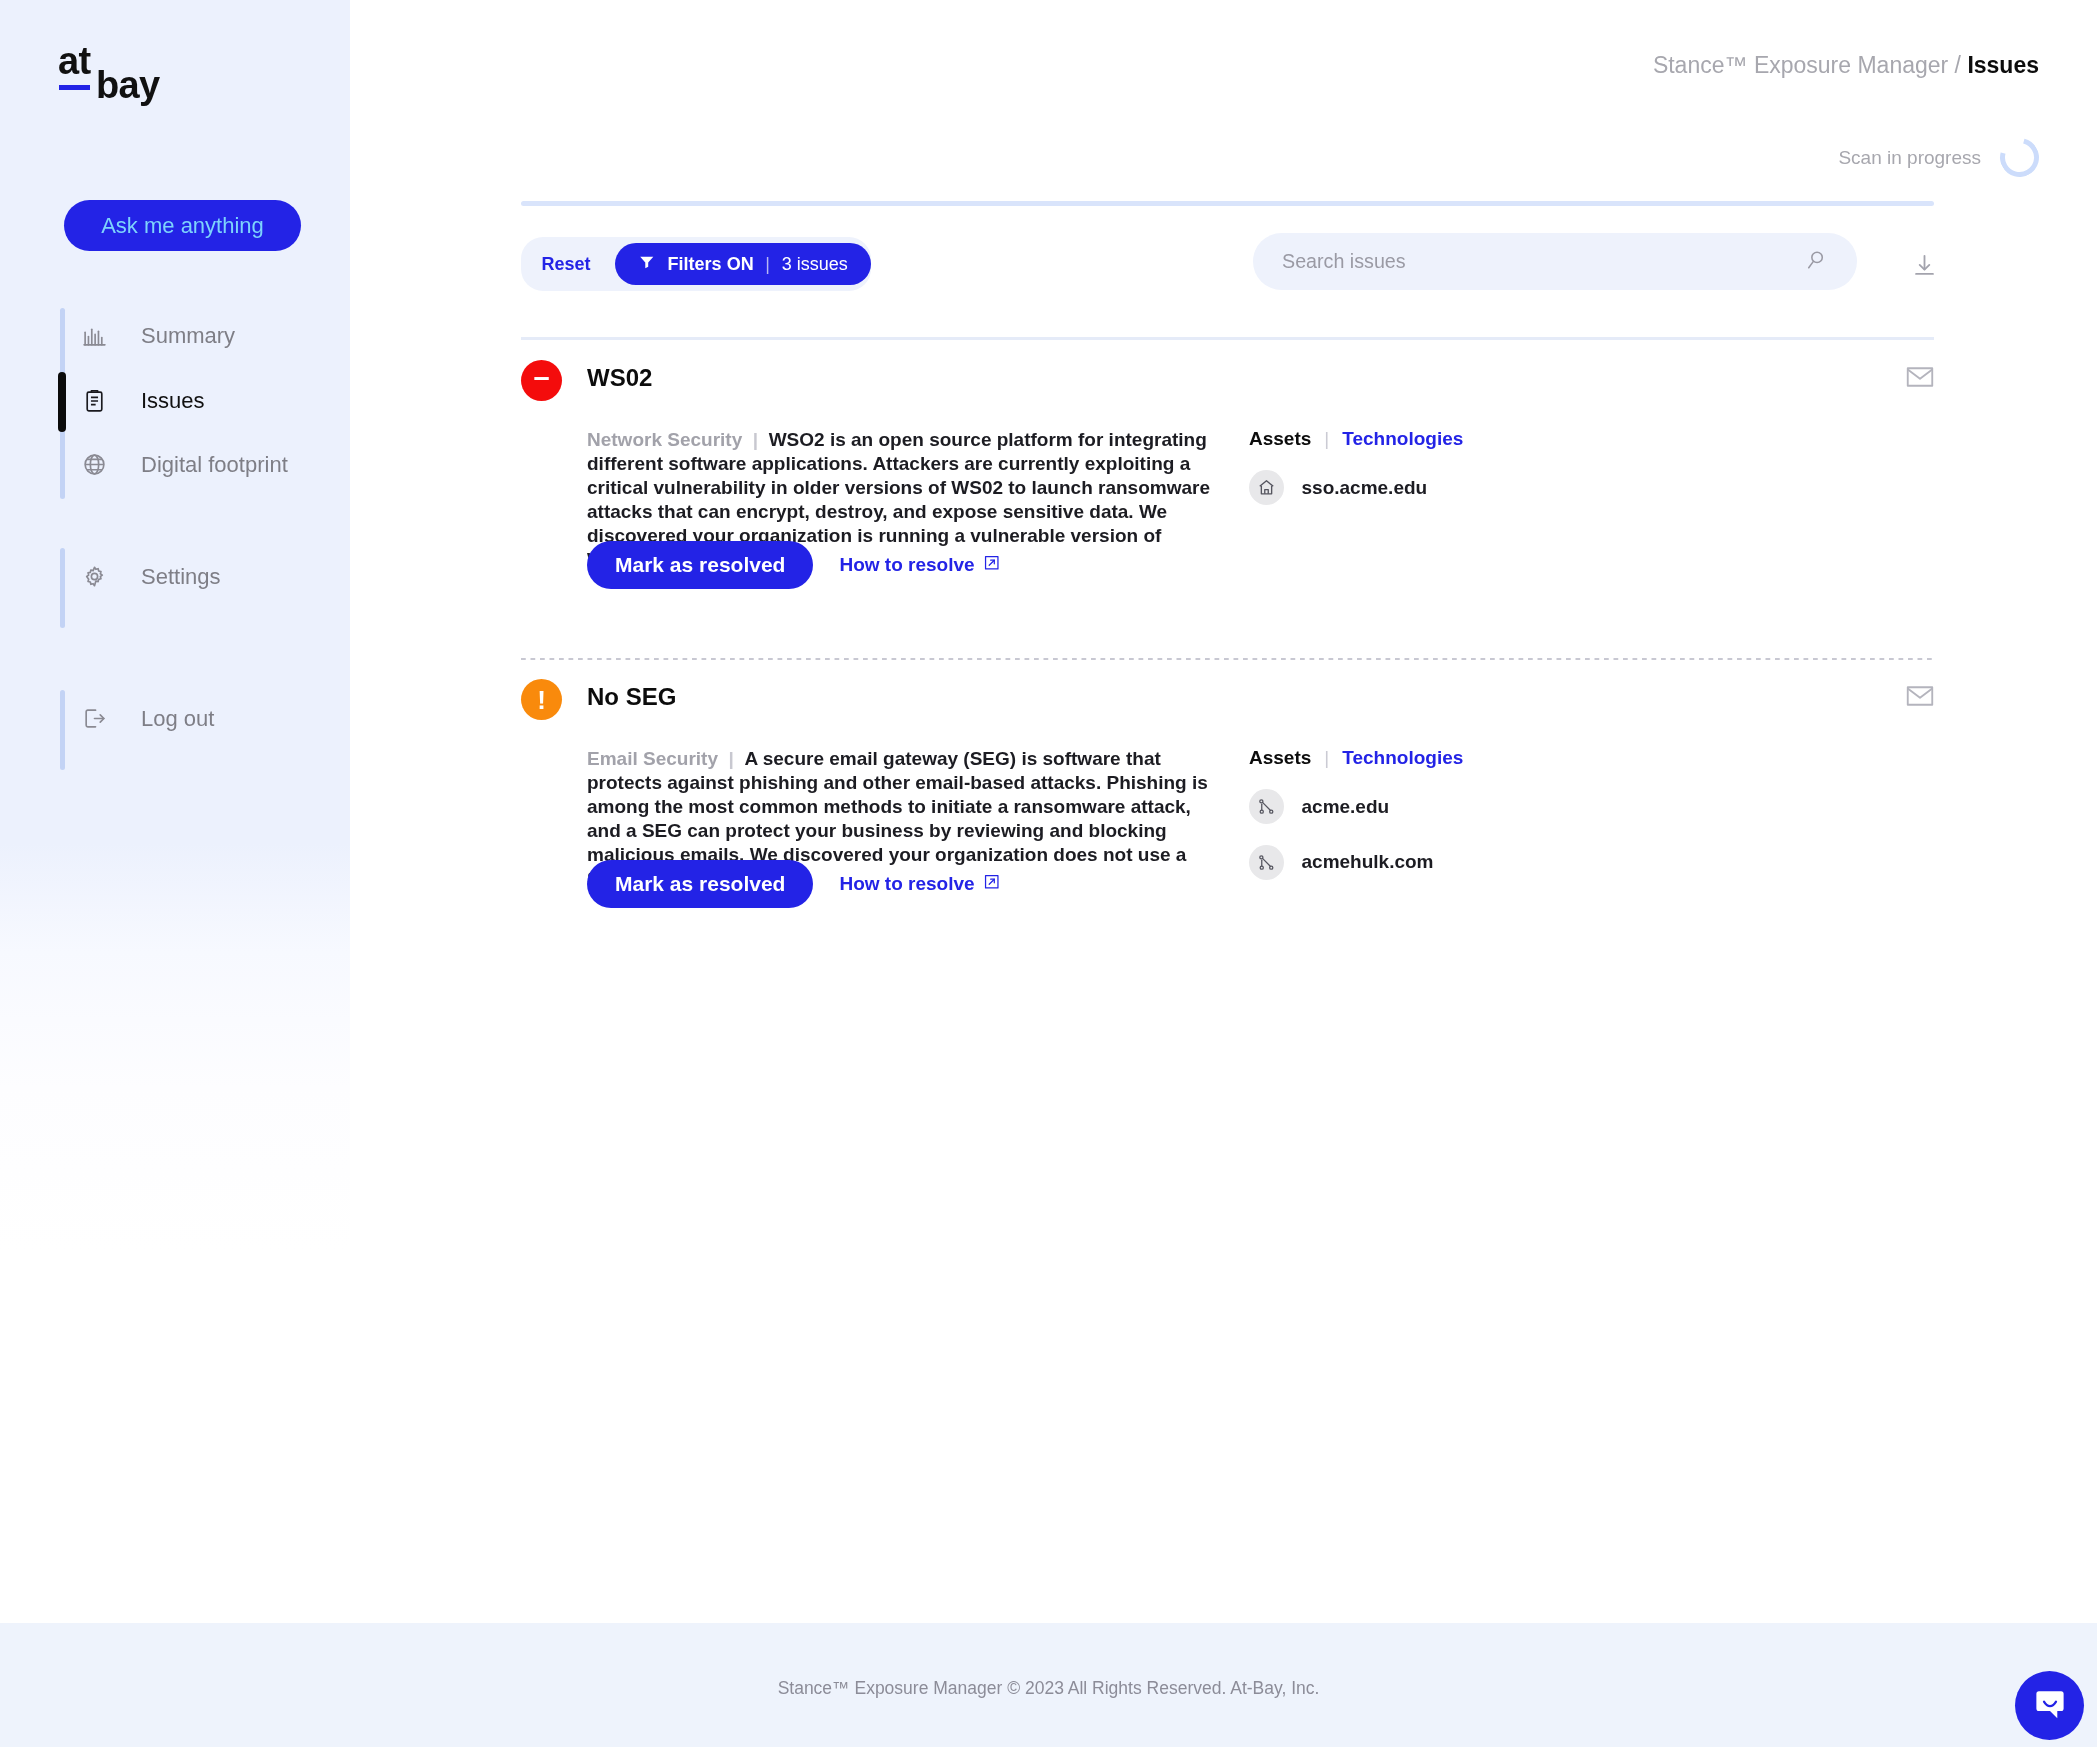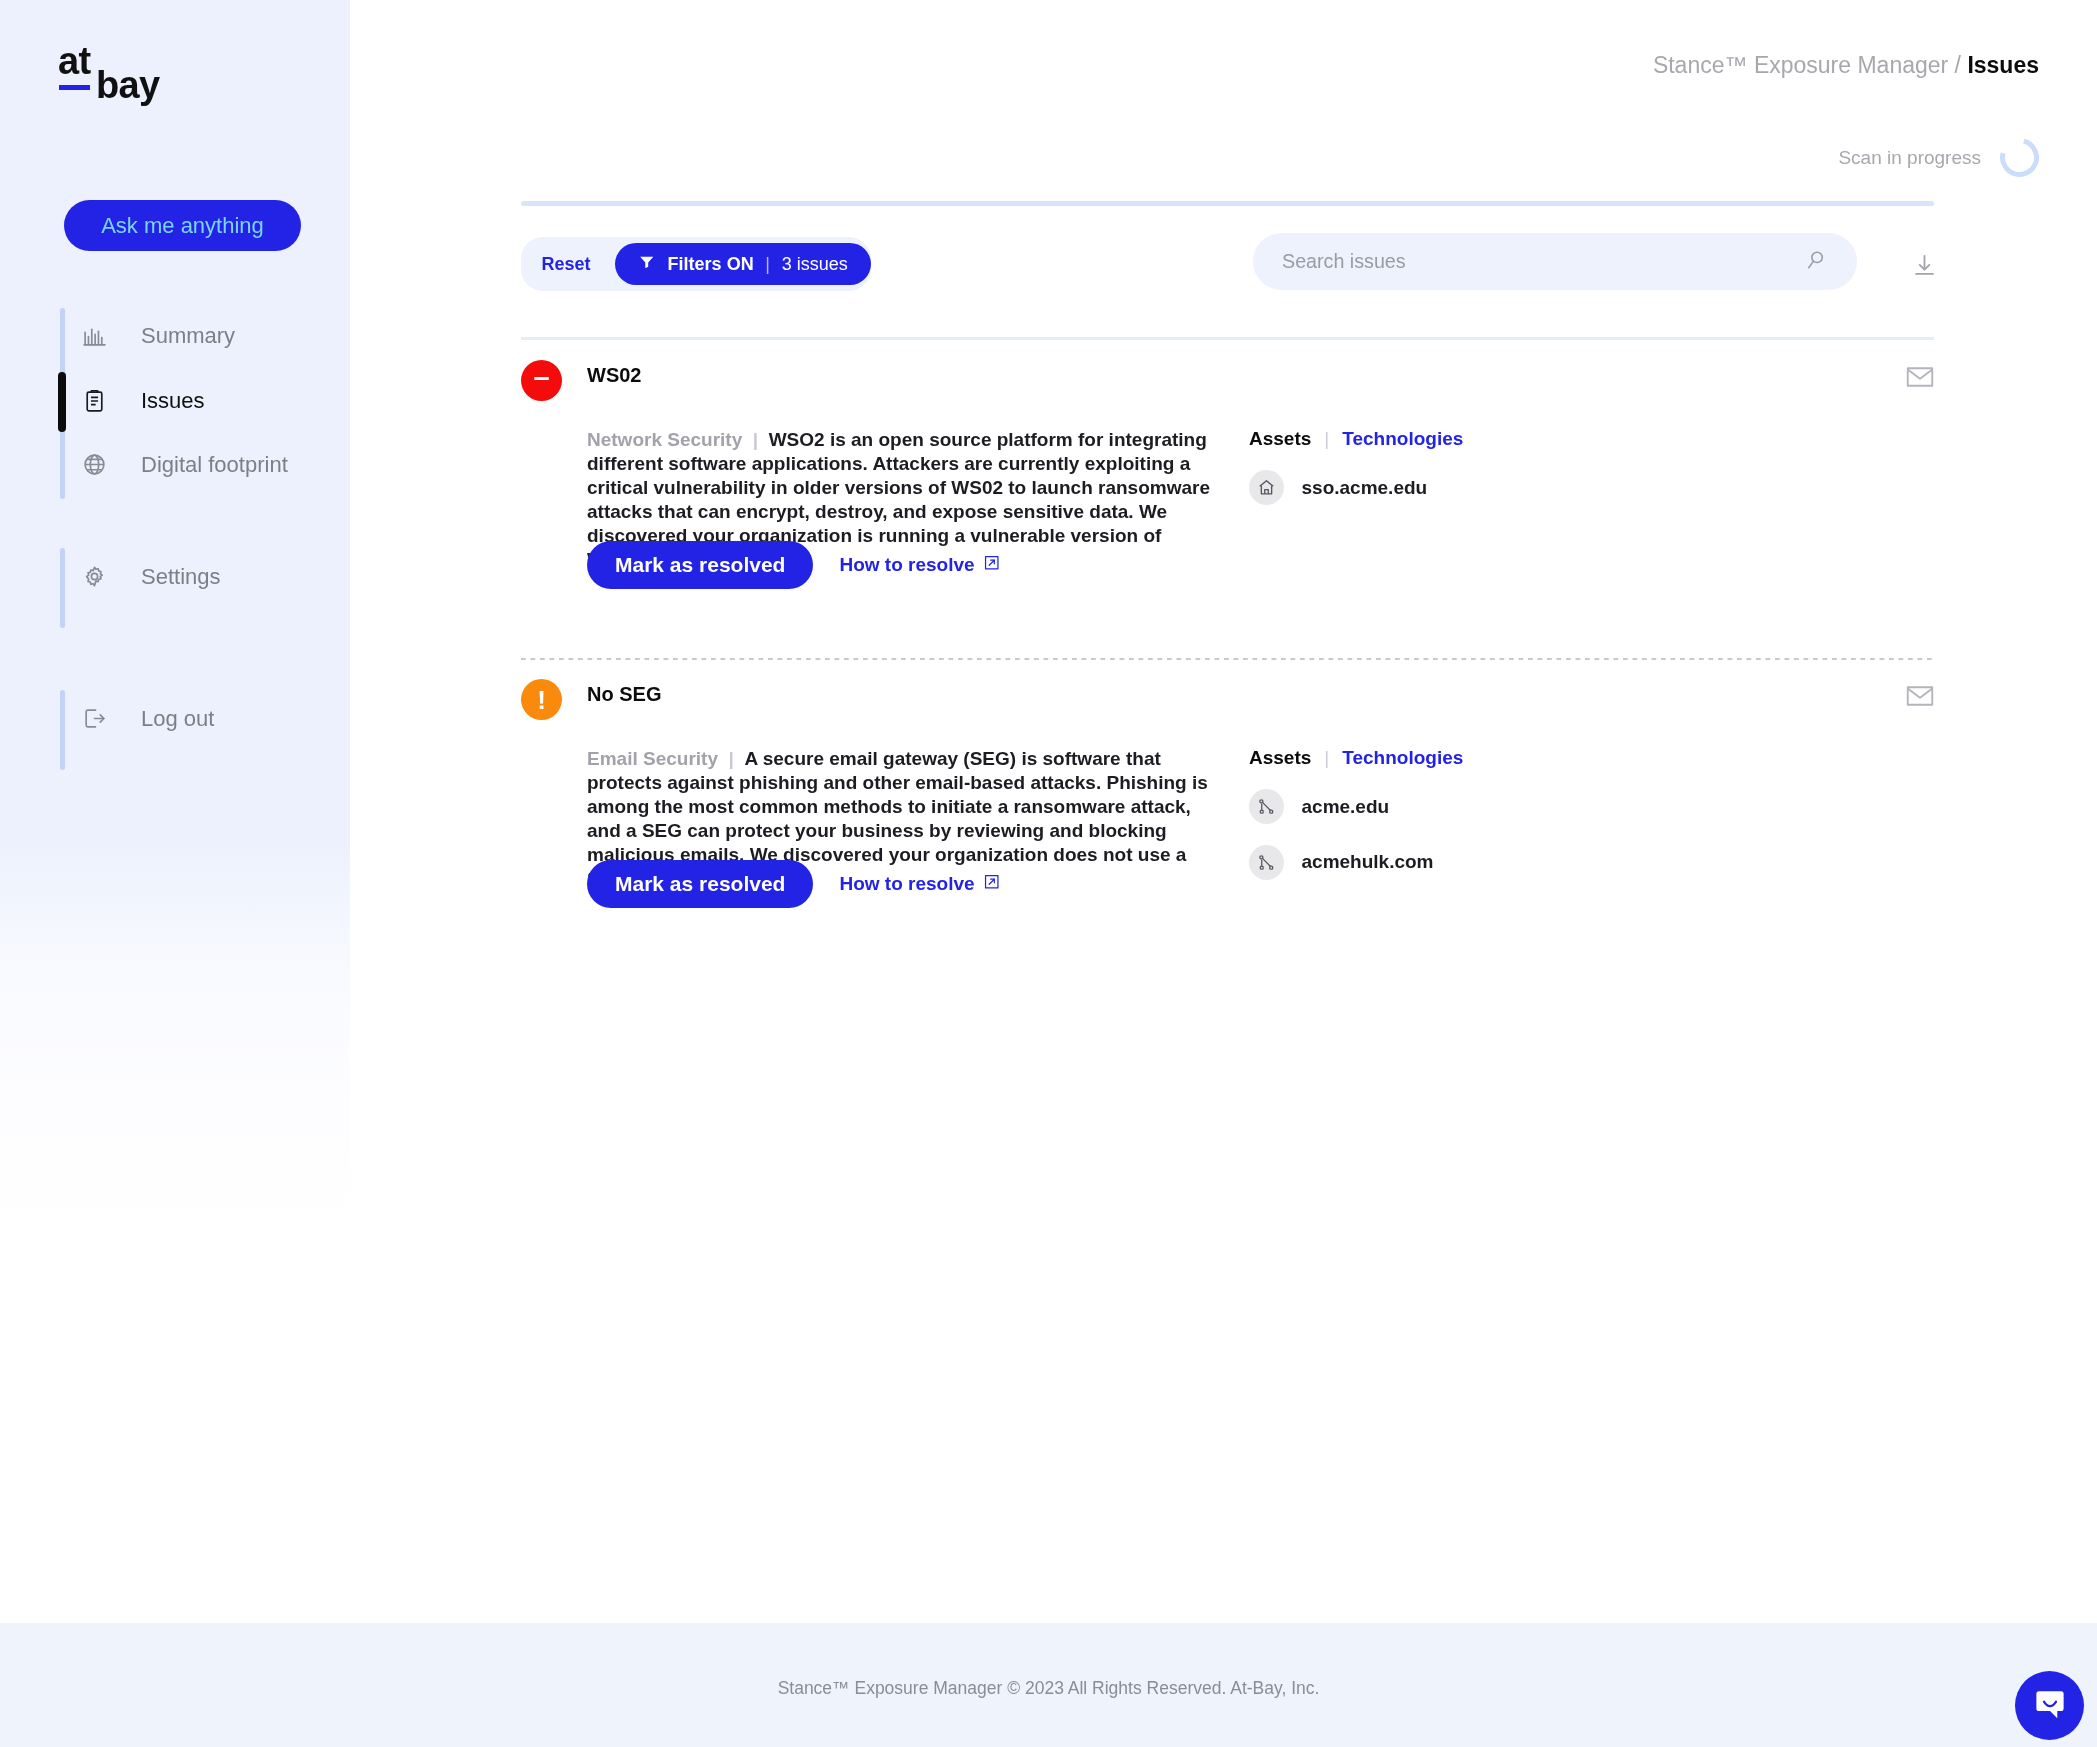--- a/index.html
+++ b/index.html
@@ -120,21 +120,21 @@
   .sev {
     position: absolute; left: 0; top: 0; width: 41px; height: 41px; border-radius: 50%;
     display: flex; align-items: center; justify-content: center;
   }
   .sev.critical { background: #f40c0c; }
   .sev.warn { background: #f98a0c; }
   .sev .glyph { color: #fff; font-weight: 700; }
   .sev.critical .glyph { font-size: 29px; line-height: 1; margin-top: -5.8px; }
   .sev.warn .glyph { font-size: 26px; line-height: 1; }
   .issue-title {
-    position: absolute; left: 66px; top: 3.6px; font-size: 20px; font-weight: 700; color: #0c0c0c;
+    position: absolute; left: 66px; top: 3.6px; font-size: 24px; font-weight: 700; color: #0c0c0c;
   }
   .mail-btn {
     position: absolute; right: 0; top: 5.8px; width: 29px; height: 25px;
     background: none; border: none; cursor: pointer;
   }
 
   .issue-body { position: relative; margin-top: 16px; }
   .desc {
     position: absolute; left: 66px; top: 0; width: 630px;
     font-size: 19px; line-height: 24px; color: #1c1c22; font-weight: bold;

